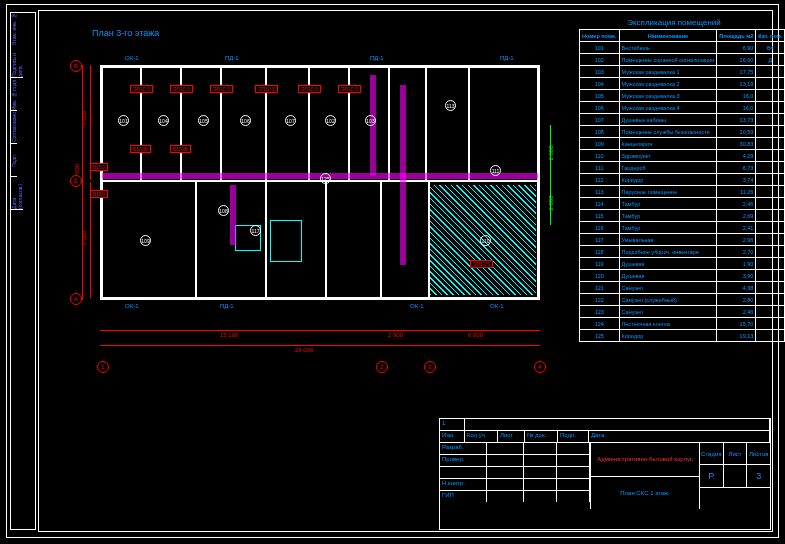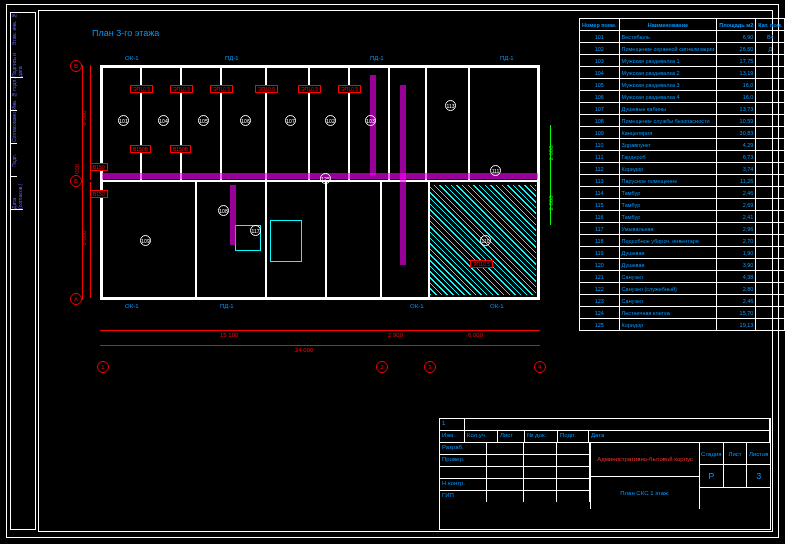--- a/index.html
+++ b/index.html
@@ -159,20 +159,21 @@
     <div class="axis-bubble" style="left:0px;top:248px">А</div>
     <div class="axis-bubble" style="left:0px;top:130px">Б</div>
     <div class="axis-bubble" style="left:0px;top:15px">В</div>
     <div class="axis-bubble" style="left:27px;top:316px">1</div>
     <div class="axis-bubble" style="left:306px;top:316px">2</div>
     <div class="axis-bubble" style="left:354px;top:316px">3</div>
     <div class="axis-bubble" style="left:464px;top:316px">4</div>
   </div>
 
   <div class="sched">
+    <div class="sched-title">Экспликация помещений</div>
     <table>
       <thead>
           <tr>
         <th>Номер поме.</th>
         <th>Наименование</th>
         <th>Площадь м2</th>
         <th>Кат. пом.</th>
       </tr>
         </thead>
       <tbody id="sched-body">

